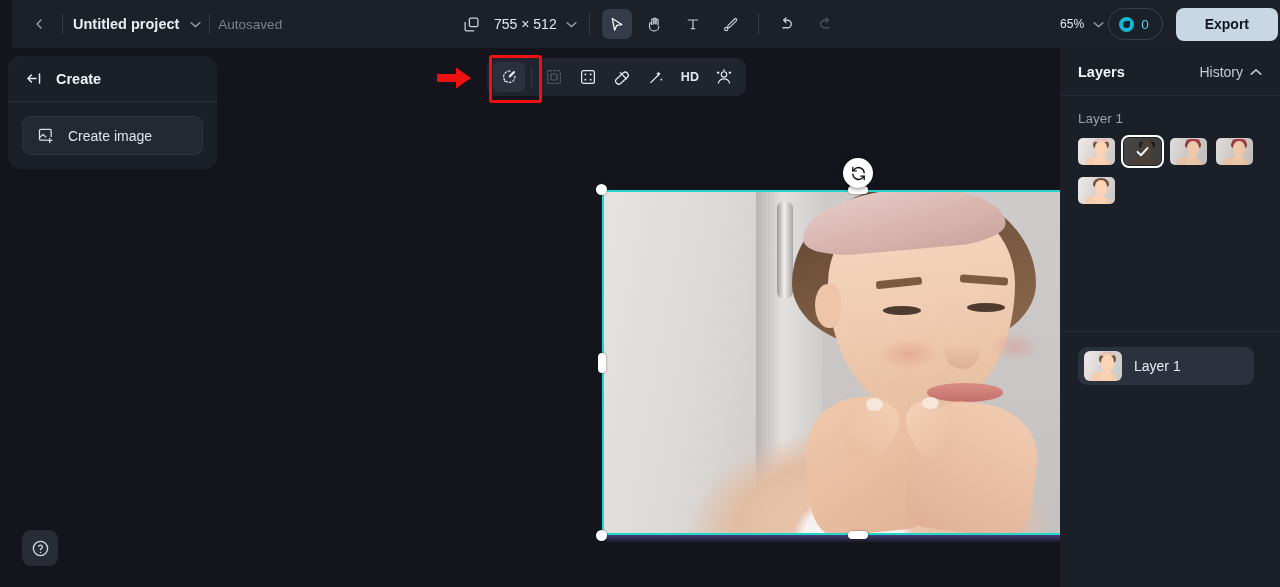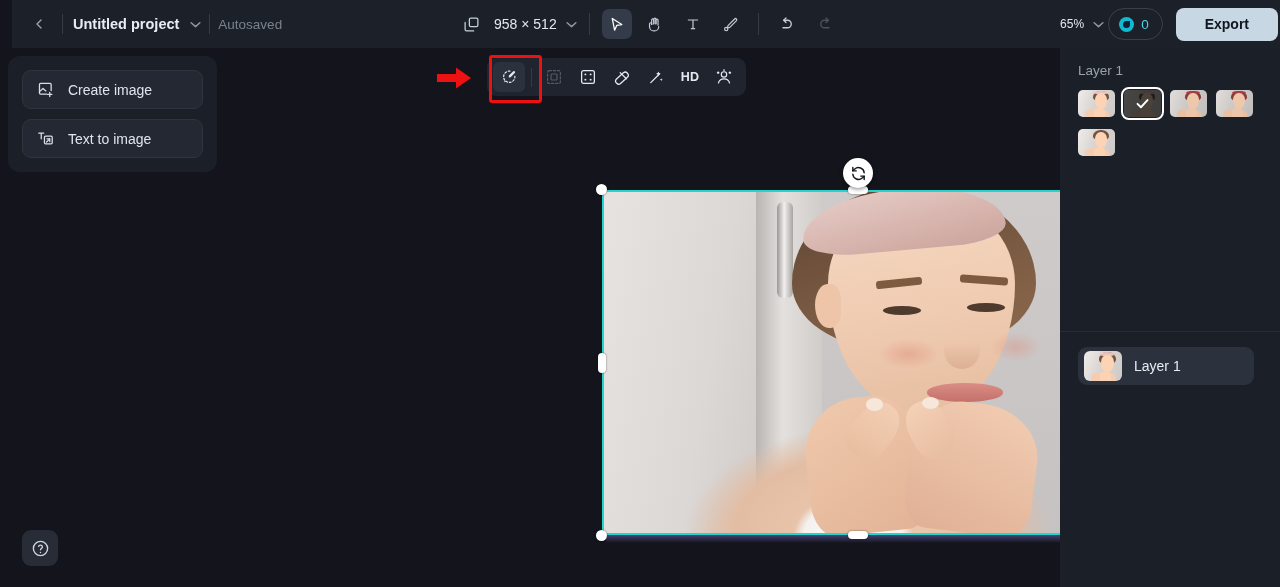--- a/index.html
+++ b/index.html
@@ -319,21 +319,21 @@
   <div class="tb-divider"></div>
   <div class="autosaved">Autosaved</div>
 
   <div class="tb-center">
     <div class="canvas-size-icon">
       <svg width="17" height="17" viewBox="0 0 24 24" fill="none" stroke="currentColor" stroke-width="1.8" stroke-linecap="round" stroke-linejoin="round">
         <rect x="9" y="3" width="12" height="12" rx="2"></rect>
           <path d="M3 9v10a2 2 0 0 0 2 2h10"></path>
       </svg>
     </div>
-    <div class="canvas-size-txt">958 × 512</div>
+    <div class="canvas-size-txt">755 × 512</div>
     <div class="caret">
       <svg width="11" height="7" viewBox="0 0 12 8" fill="none" stroke="currentColor" stroke-width="1.8" stroke-linecap="round" stroke-linejoin="round">
           <polyline points="1 2 6 6.5 11 2"></polyline>
         </svg>
     </div>
     <div class="sep-v"></div>
 
     <div class="tool-btn active">
       <svg width="17" height="17" viewBox="0 0 24 24" fill="none" stroke="currentColor" stroke-width="1.8" stroke-linejoin="round">
           <path d="M6 3.5 L19.5 12 L12.5 13.2 L9.3 20 Z"></path>
@@ -493,57 +493,65 @@
 </div>
 
 <div class="highlight-box"></div>
 <div class="red-arrow">
   <svg width="34" height="24" viewBox="0 0 34 24">
     <path d="M0 8 H19 V1.5 L34 12 L19 22.5 V16 H0 Z" fill="#ee1111"></path>
   </svg>
 </div>
 
 <div class="left-panel">
+  <div class="lp-head">
+    <span class="lp-head-icon">
+      <svg width="17" height="15" viewBox="0 0 22 18" fill="none" stroke="currentColor" stroke-width="1.9" stroke-linecap="round" stroke-linejoin="round">
+        <path d="M13 9H3"></path>
+          <polyline points="7 4.5 2.5 9 7 13.5"></polyline>
+          <path d="M17.5 3v12"></path>
+      </svg>
+    </span>
+    <span class="lp-head-txt">Create</span>
+  </div>
   <div class="lp-list">
 
     <div class="lp-item">
       <span class="lp-item-icon">
         <svg width="17" height="17" viewBox="0 0 24 24" fill="none" stroke="currentColor" stroke-width="1.8" stroke-linecap="round" stroke-linejoin="round">
           <path d="M20 13.5V5a1.5 1.5 0 0 0-1.5-1.5H5A1.5 1.5 0 0 0 3.5 5v12A1.5 1.5 0 0 0 5 18.5h8.5"></path>
           <polyline points="3.5 15 8.5 10.5 12.5 14"></polyline>
           <path d="M18 16v6M15 19h6"></path>
         </svg>
       </span>
       <span class="lp-item-txt">Create image</span>
     </div>
 
-    <div class="lp-item">
-      <span class="lp-item-icon">
-        <svg width="17" height="17" viewBox="0 0 24 24" fill="none" stroke="currentColor" stroke-width="1.8" stroke-linecap="round" stroke-linejoin="round">
-          <path d="M2.5 4.5h7M6 4.5v8"></path>
-          <rect x="10.5" y="8.5" width="11" height="11" rx="1.6"></rect>
-          <polyline points="14 12.5 18 12.5 18 16.5"></polyline>
-            <path d="M18 12.5 13.5 17"></path>
-        </svg>
-      </span>
-      <span class="lp-item-txt">Text to image</span>
-    </div>
 
   </div>
 </div>
 
 <div class="help-btn">
   <svg width="19" height="19" viewBox="0 0 24 24" fill="none" stroke="currentColor" stroke-width="1.7" stroke-linecap="round" stroke-linejoin="round">
     <circle cx="12" cy="12" r="9"></circle>
     <path d="M9.6 9.3a2.5 2.5 0 0 1 4.8.9c0 1.7-2.4 2-2.4 3.4"></path>
     <circle cx="12" cy="17" r=".9" fill="currentColor" stroke="none"></circle>
   </svg>
 </div>
 
 <div class="right-panel">
+  <div class="rp-head">
+    <span class="rp-title">Layers</span>
+    <span class="rp-history">
+      <span>History</span>
+      <svg width="12" height="8" viewBox="0 0 14 9" fill="none" stroke="currentColor" stroke-width="1.7" stroke-linecap="round" stroke-linejoin="round">
+          <polyline points="1.5 7 7 2 12.5 7"></polyline>
+        </svg>
+    </span>
+  </div>
 
   <div class="rp-section">
     <div class="rp-layer-lbl">Layer 1</div>
     <div class="thumbs">
       <div class="thumb">
         <div class="mini bright">
             <i class="hair"></i>
             <i class="band"></i>
             <i class="face"></i>
             <i class="body"></i>

